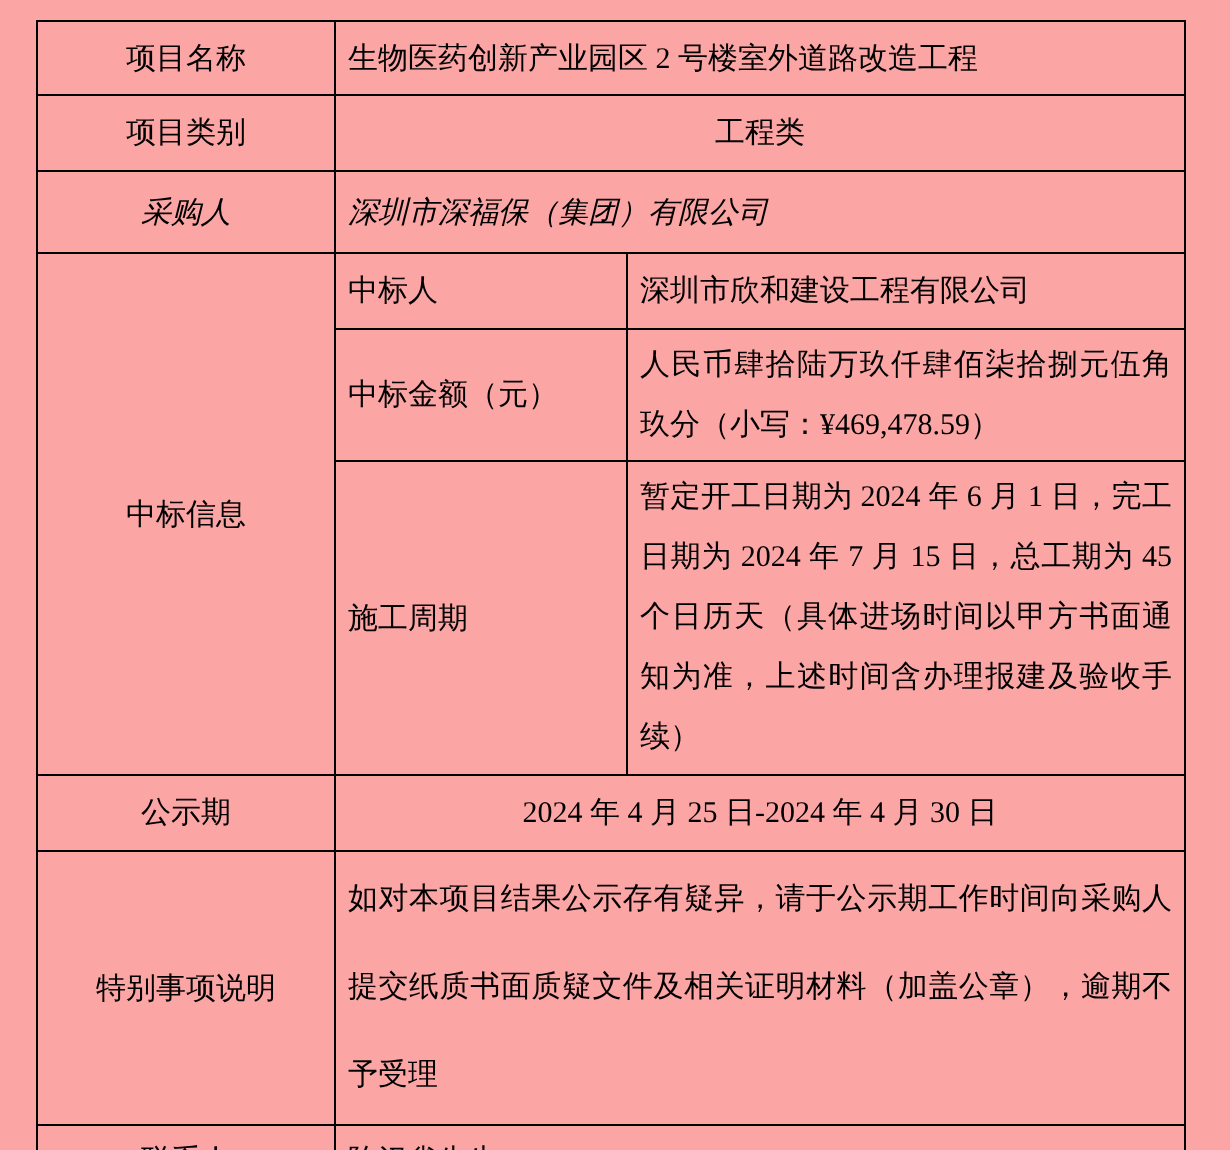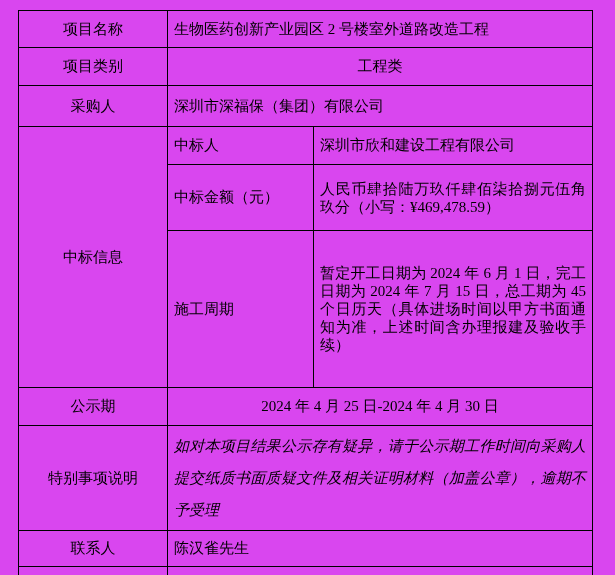--- a/index.html
+++ b/index.html
@@ -4,21 +4,21 @@
 <style>
   html, body {
     margin: 0;
     padding: 0;
     background: #ffffff;
   }
   .page {
     position: relative;
     width: 615px;
     height: 575px;
-    background: #d946ef;
+    background: #fca5a5;
     font-family: "Liberation Serif", "DejaVu Serif", serif;
     color: #000000;
     overflow: hidden;
   }
   table.doc-table {
     position: absolute;
     left: 18px;
     top: 10px;
     width: 574px;
     border-collapse: collapse;
@@ -35,31 +35,30 @@
     text-align: center;
     padding: 2px 4px;
   }
   td.value-cell {
     text-align: left;
     padding-left: 9px;
     padding-right: 9px;
   }
   td.value-multiline {
     text-align: justify;
-    line-height: 18px;
+    line-height: 30px;
     padding-top: 4px;
     padding-bottom: 4px;
   }
   td.notes-multiline {
-    line-height: 32px;
-    font-style: italic;
+    line-height: 44px;
   }
   tr.r-name    td { height: 32px; }
   tr.r-cat     td { height: 33px; text-align: center; }
-  tr.r-buyer   td { height: 36px; }
+  tr.r-buyer   td { height: 36px; font-style: italic; }
   tr.r-winner  td { height: 33px; margin-top: 15px; }
   tr.r-amount  td { height: 61px; }
   tr.r-period  td { height: 152px; }
   tr.r-public  td { height: 33px; text-align: center; }
   tr.r-notes   td { height: 100px; }
   tr.r-contact td { height: 31px; }
   tr.r-phone   td { height: 32px; }
 </style>
 </head>
 <body>

